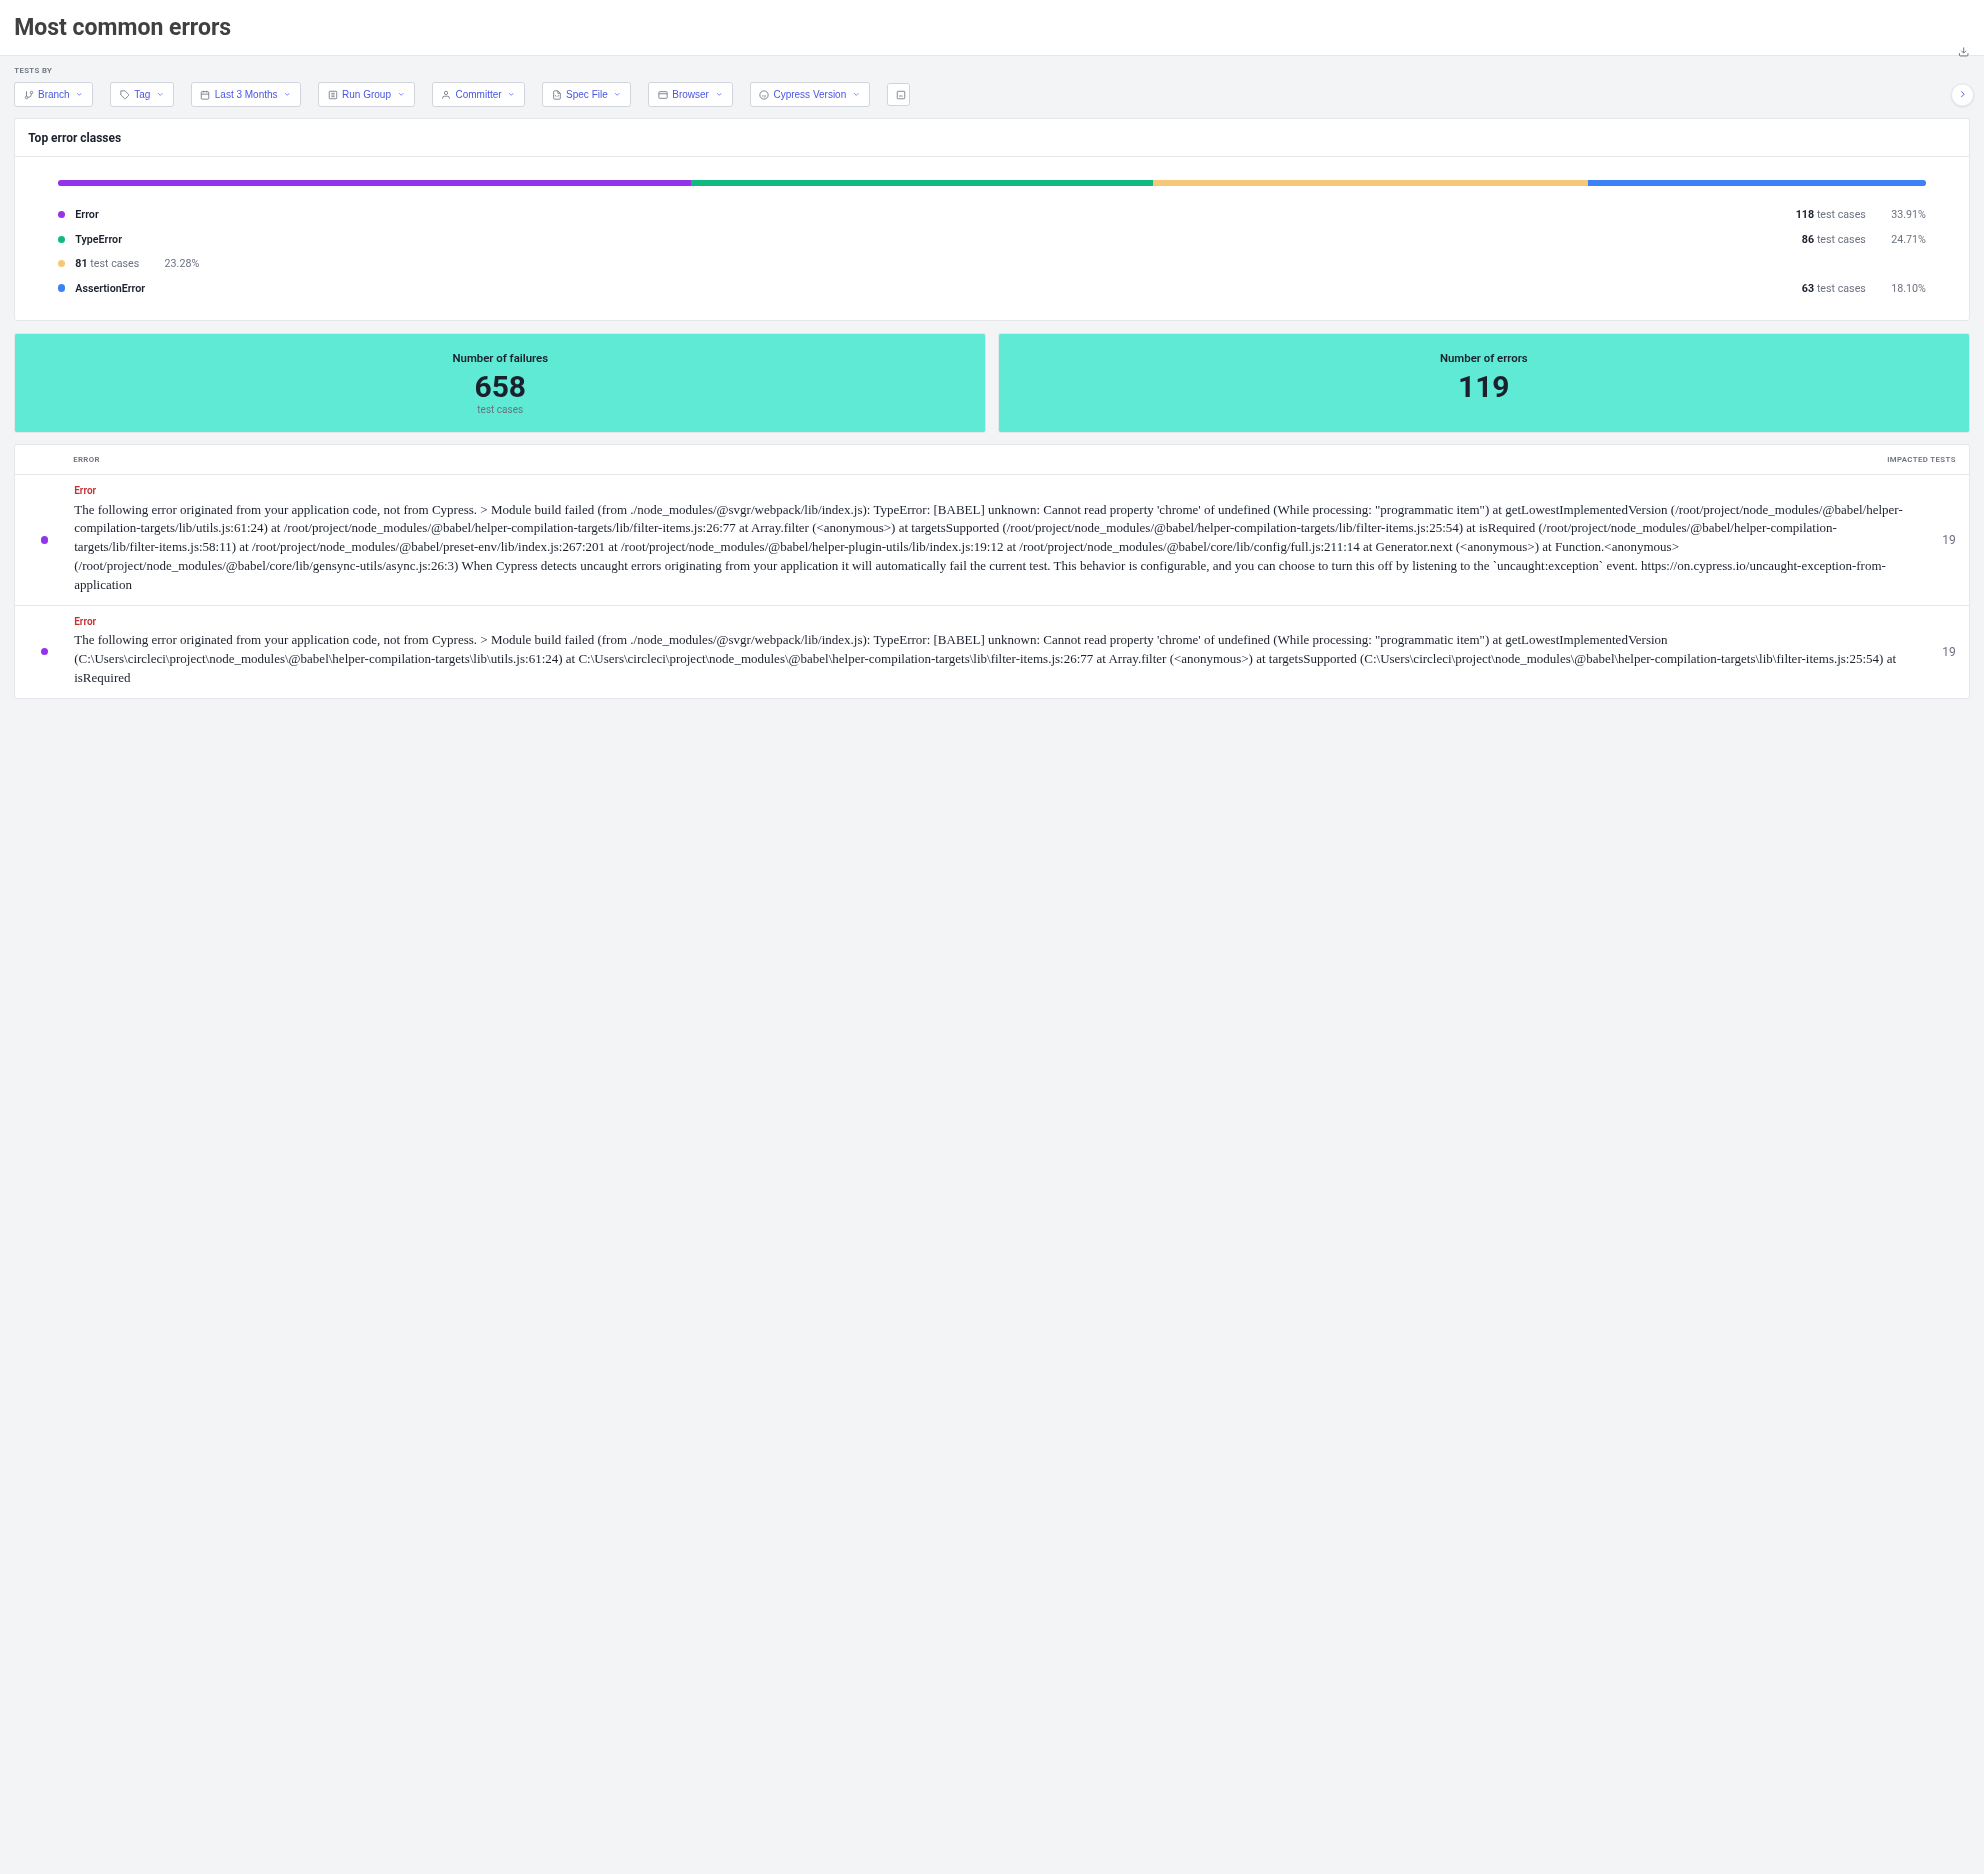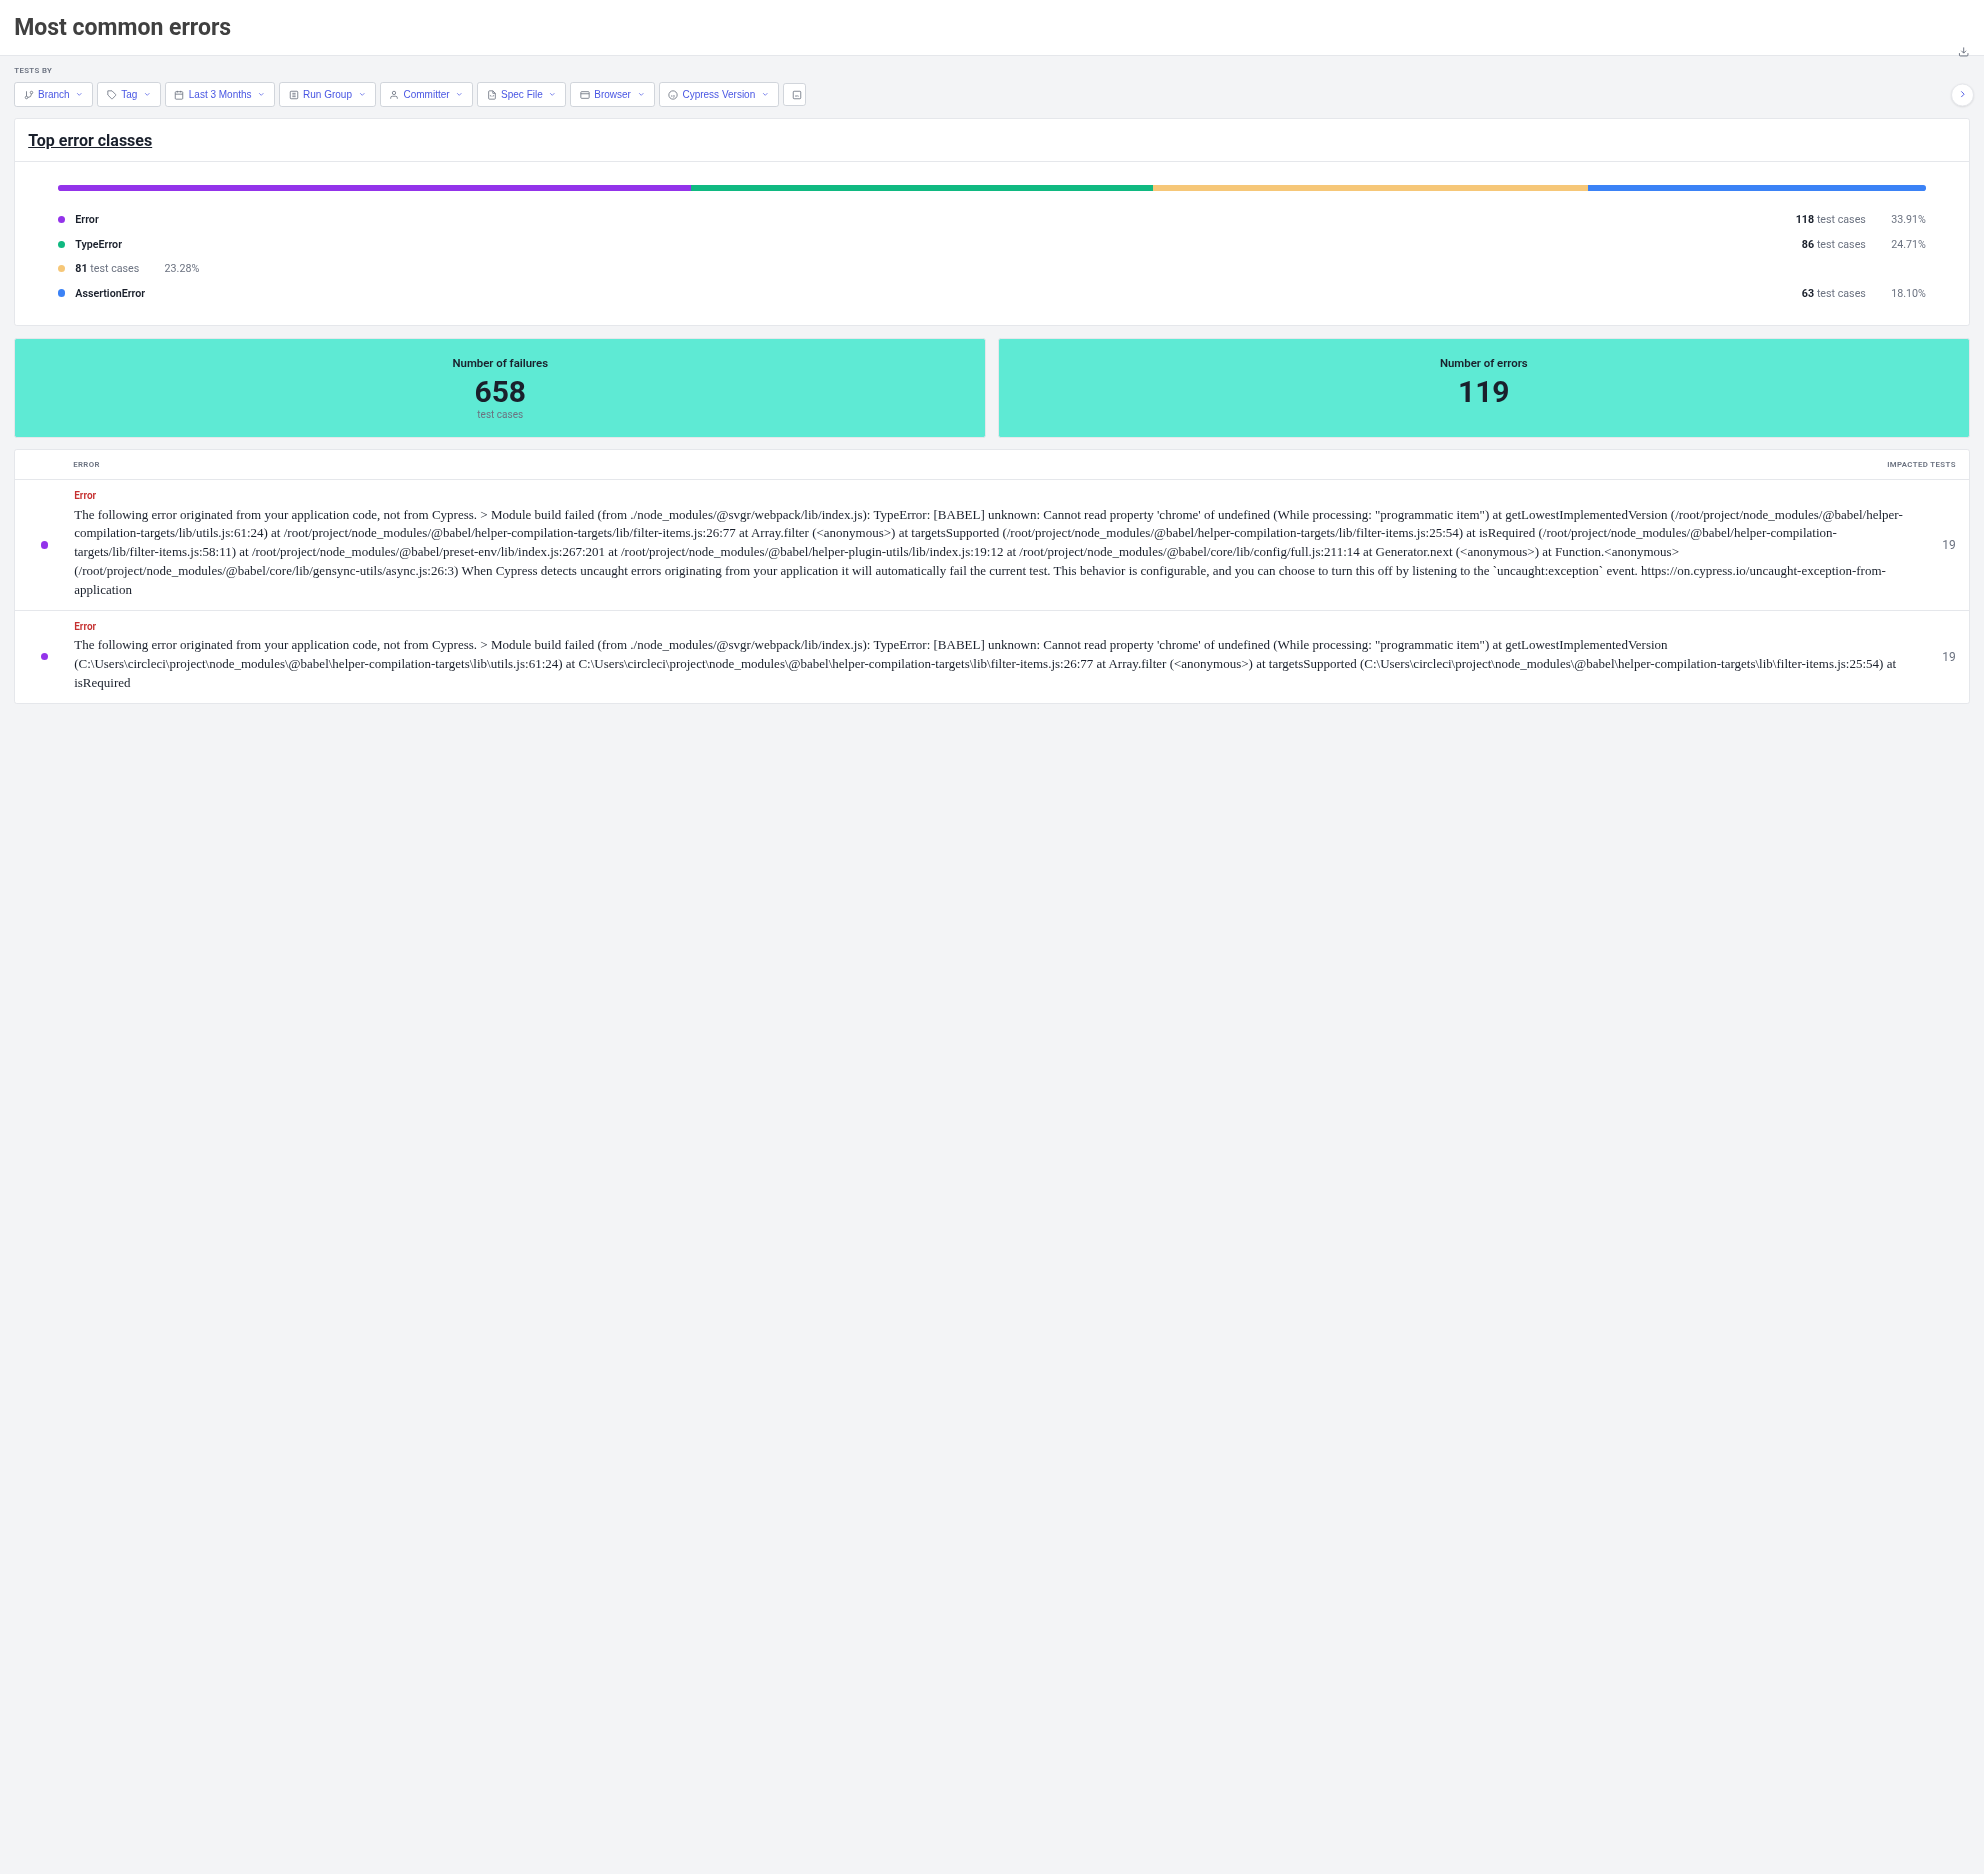--- a/index.html
+++ b/index.html
@@ -22,21 +22,21 @@
     .content { padding: 10px 14.2px; }
     .filter-label {
       font-size: 7.8px;
       letter-spacing: 0.4px;
       color: #6b7280;
       font-weight: 600;
       margin-bottom: 7.1px;
     }
     .filter-row {
       display: flex;
-      gap: 4px;
+      gap: 17px;
       align-items: center;
       position: relative;
     }
     .filter-btn {
       display: inline-flex;
       align-items: center;
       gap: 4.3px;
       background: #fff;
       border: 0.7px solid #d1d5db;
       border-radius: 2.8px;
@@ -85,24 +85,23 @@
 
     .card {
       background: #fff;
       border: 0.7px solid #e5e7eb;
       border-radius: 2.8px;
       margin-top: 11.4px;
     }
     .card-header {
       padding: 11.4px 13px;
       border-bottom: 0.7px solid #e5e7eb;
-      font-size: 16px;
+      font-size: 12px;
       font-weight: 700;
       color: #1a202c;
-      text-decoration: underline;
     }
     .card-body { padding: 23px 43px 20px; }
 
     .stacked-bar {
       display: flex;
       width: 100%;
       height: 5.7px;
       border-radius: 2.8px;
       overflow: hidden;
       margin-bottom: 17px;

